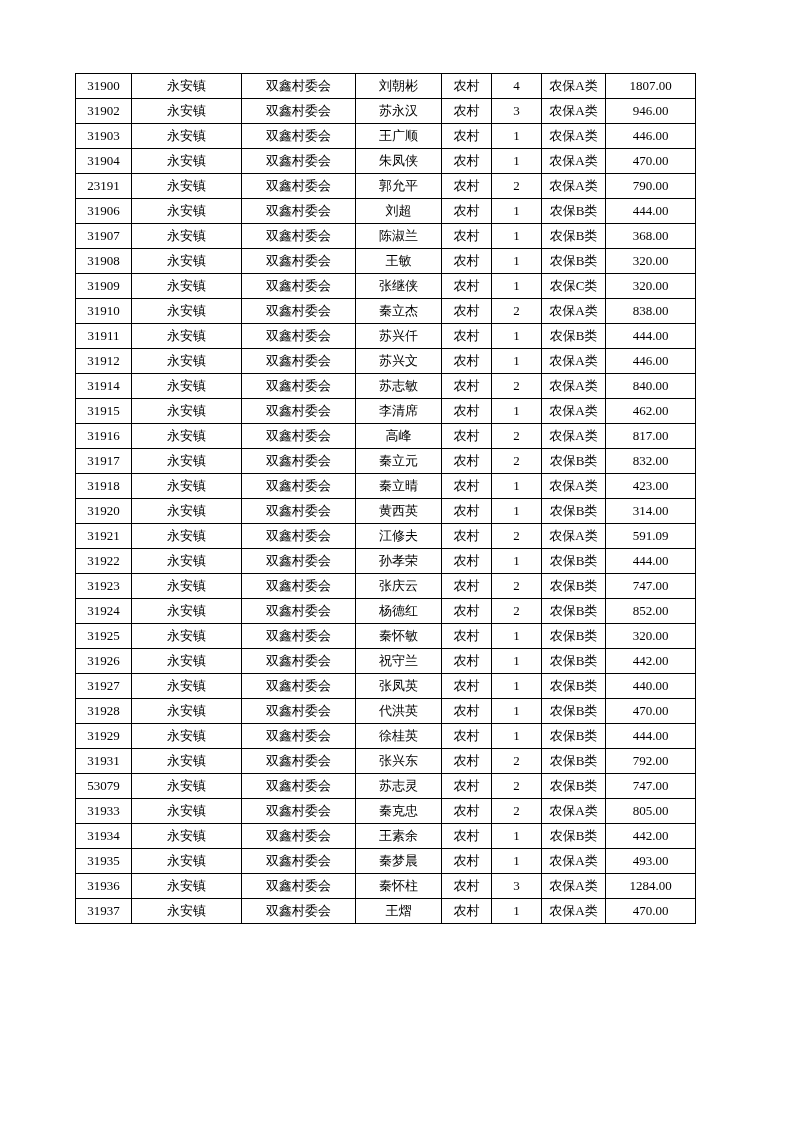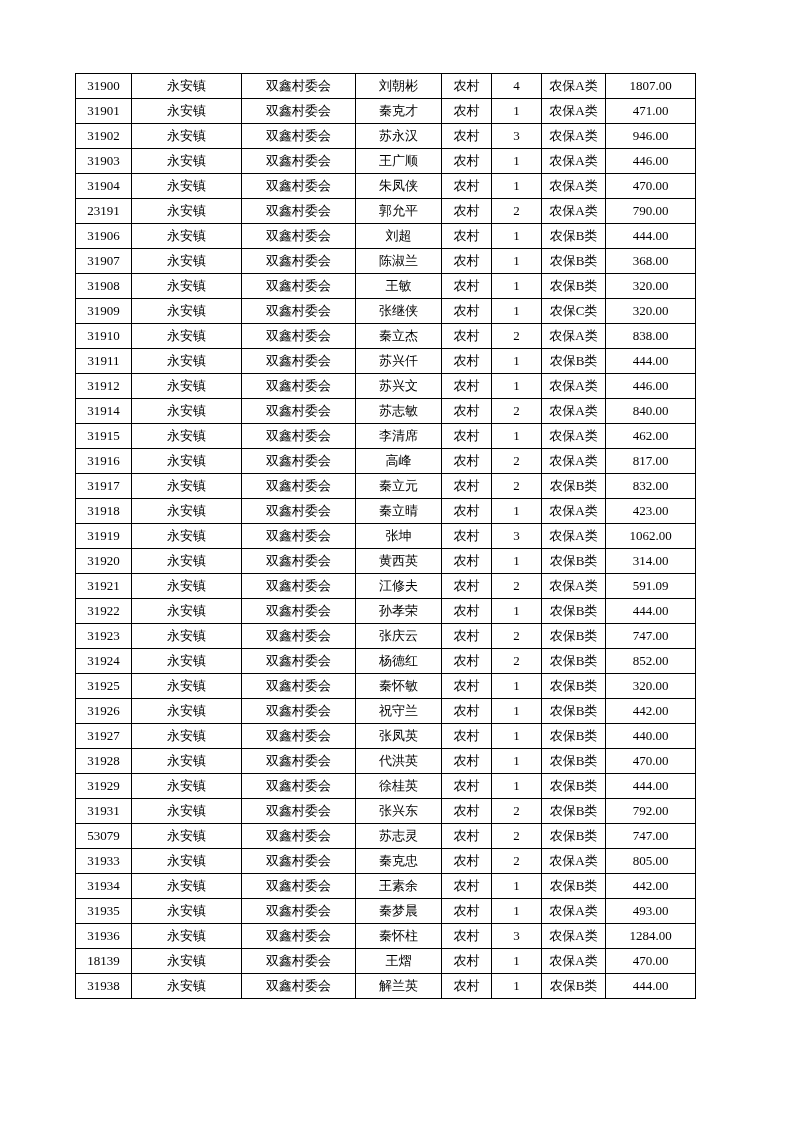--- a/index.html
+++ b/index.html
@@ -64,30 +64,20 @@
           <td>31900</td>
           <td>永安镇</td>
           <td>双鑫村委会</td>
           <td>刘朝彬</td>
           <td>农村</td>
           <td>4</td>
           <td>农保A类</td>
           <td>1807.00</td>
         </tr>
         <tr>
-          <td>31901</td>
-          <td>永安镇</td>
-          <td>双鑫村委会</td>
-          <td>秦克才</td>
-          <td>农村</td>
-          <td>1</td>
-          <td>农保A类</td>
-          <td>471.00</td>
-        </tr>
-        <tr>
           <td>31902</td>
           <td>永安镇</td>
           <td>双鑫村委会</td>
           <td>苏永汉</td>
           <td>农村</td>
           <td>3</td>
           <td>农保A类</td>
           <td>946.00</td>
         </tr>
         <tr>
@@ -234,204 +224,184 @@
           <td>31918</td>
           <td>永安镇</td>
           <td>双鑫村委会</td>
           <td>秦立晴</td>
           <td>农村</td>
           <td>1</td>
           <td>农保A类</td>
           <td>423.00</td>
         </tr>
         <tr>
-          <td>31919</td>
-          <td>永安镇</td>
-          <td>双鑫村委会</td>
-          <td>张坤</td>
+          <td>31920</td>
+          <td>永安镇</td>
+          <td>双鑫村委会</td>
+          <td>黄西英</td>
+          <td>农村</td>
+          <td>1</td>
+          <td>农保B类</td>
+          <td>314.00</td>
+        </tr>
+        <tr>
+          <td>31921</td>
+          <td>永安镇</td>
+          <td>双鑫村委会</td>
+          <td>江修夫</td>
+          <td>农村</td>
+          <td>2</td>
+          <td>农保A类</td>
+          <td>591.09</td>
+        </tr>
+        <tr>
+          <td>31922</td>
+          <td>永安镇</td>
+          <td>双鑫村委会</td>
+          <td>孙孝荣</td>
+          <td>农村</td>
+          <td>1</td>
+          <td>农保B类</td>
+          <td>444.00</td>
+        </tr>
+        <tr>
+          <td>31923</td>
+          <td>永安镇</td>
+          <td>双鑫村委会</td>
+          <td>张庆云</td>
+          <td>农村</td>
+          <td>2</td>
+          <td>农保B类</td>
+          <td>747.00</td>
+        </tr>
+        <tr>
+          <td>31924</td>
+          <td>永安镇</td>
+          <td>双鑫村委会</td>
+          <td>杨德红</td>
+          <td>农村</td>
+          <td>2</td>
+          <td>农保B类</td>
+          <td>852.00</td>
+        </tr>
+        <tr>
+          <td>31925</td>
+          <td>永安镇</td>
+          <td>双鑫村委会</td>
+          <td>秦怀敏</td>
+          <td>农村</td>
+          <td>1</td>
+          <td>农保B类</td>
+          <td>320.00</td>
+        </tr>
+        <tr>
+          <td>31926</td>
+          <td>永安镇</td>
+          <td>双鑫村委会</td>
+          <td>祝守兰</td>
+          <td>农村</td>
+          <td>1</td>
+          <td>农保B类</td>
+          <td>442.00</td>
+        </tr>
+        <tr>
+          <td>31927</td>
+          <td>永安镇</td>
+          <td>双鑫村委会</td>
+          <td>张凤英</td>
+          <td>农村</td>
+          <td>1</td>
+          <td>农保B类</td>
+          <td>440.00</td>
+        </tr>
+        <tr>
+          <td>31928</td>
+          <td>永安镇</td>
+          <td>双鑫村委会</td>
+          <td>代洪英</td>
+          <td>农村</td>
+          <td>1</td>
+          <td>农保B类</td>
+          <td>470.00</td>
+        </tr>
+        <tr>
+          <td>31929</td>
+          <td>永安镇</td>
+          <td>双鑫村委会</td>
+          <td>徐桂英</td>
+          <td>农村</td>
+          <td>1</td>
+          <td>农保B类</td>
+          <td>444.00</td>
+        </tr>
+        <tr>
+          <td>31931</td>
+          <td>永安镇</td>
+          <td>双鑫村委会</td>
+          <td>张兴东</td>
+          <td>农村</td>
+          <td>2</td>
+          <td>农保B类</td>
+          <td>792.00</td>
+        </tr>
+        <tr>
+          <td>53079</td>
+          <td>永安镇</td>
+          <td>双鑫村委会</td>
+          <td>苏志灵</td>
+          <td>农村</td>
+          <td>2</td>
+          <td>农保B类</td>
+          <td>747.00</td>
+        </tr>
+        <tr>
+          <td>31933</td>
+          <td>永安镇</td>
+          <td>双鑫村委会</td>
+          <td>秦克忠</td>
+          <td>农村</td>
+          <td>2</td>
+          <td>农保A类</td>
+          <td>805.00</td>
+        </tr>
+        <tr>
+          <td>31934</td>
+          <td>永安镇</td>
+          <td>双鑫村委会</td>
+          <td>王素余</td>
+          <td>农村</td>
+          <td>1</td>
+          <td>农保B类</td>
+          <td>442.00</td>
+        </tr>
+        <tr>
+          <td>31935</td>
+          <td>永安镇</td>
+          <td>双鑫村委会</td>
+          <td>秦梦晨</td>
+          <td>农村</td>
+          <td>1</td>
+          <td>农保A类</td>
+          <td>493.00</td>
+        </tr>
+        <tr>
+          <td>31936</td>
+          <td>永安镇</td>
+          <td>双鑫村委会</td>
+          <td>秦怀柱</td>
           <td>农村</td>
           <td>3</td>
           <td>农保A类</td>
-          <td>1062.00</td>
-        </tr>
-        <tr>
-          <td>31920</td>
-          <td>永安镇</td>
-          <td>双鑫村委会</td>
-          <td>黄西英</td>
-          <td>农村</td>
-          <td>1</td>
-          <td>农保B类</td>
-          <td>314.00</td>
-        </tr>
-        <tr>
-          <td>31921</td>
-          <td>永安镇</td>
-          <td>双鑫村委会</td>
-          <td>江修夫</td>
-          <td>农村</td>
-          <td>2</td>
-          <td>农保A类</td>
-          <td>591.09</td>
-        </tr>
-        <tr>
-          <td>31922</td>
-          <td>永安镇</td>
-          <td>双鑫村委会</td>
-          <td>孙孝荣</td>
-          <td>农村</td>
-          <td>1</td>
-          <td>农保B类</td>
-          <td>444.00</td>
-        </tr>
-        <tr>
-          <td>31923</td>
-          <td>永安镇</td>
-          <td>双鑫村委会</td>
-          <td>张庆云</td>
-          <td>农村</td>
-          <td>2</td>
-          <td>农保B类</td>
-          <td>747.00</td>
-        </tr>
-        <tr>
-          <td>31924</td>
-          <td>永安镇</td>
-          <td>双鑫村委会</td>
-          <td>杨德红</td>
-          <td>农村</td>
-          <td>2</td>
-          <td>农保B类</td>
-          <td>852.00</td>
-        </tr>
-        <tr>
-          <td>31925</td>
-          <td>永安镇</td>
-          <td>双鑫村委会</td>
-          <td>秦怀敏</td>
-          <td>农村</td>
-          <td>1</td>
-          <td>农保B类</td>
-          <td>320.00</td>
-        </tr>
-        <tr>
-          <td>31926</td>
-          <td>永安镇</td>
-          <td>双鑫村委会</td>
-          <td>祝守兰</td>
-          <td>农村</td>
-          <td>1</td>
-          <td>农保B类</td>
-          <td>442.00</td>
-        </tr>
-        <tr>
-          <td>31927</td>
-          <td>永安镇</td>
-          <td>双鑫村委会</td>
-          <td>张凤英</td>
-          <td>农村</td>
-          <td>1</td>
-          <td>农保B类</td>
-          <td>440.00</td>
-        </tr>
-        <tr>
-          <td>31928</td>
-          <td>永安镇</td>
-          <td>双鑫村委会</td>
-          <td>代洪英</td>
-          <td>农村</td>
-          <td>1</td>
-          <td>农保B类</td>
+          <td>1284.00</td>
+        </tr>
+        <tr>
+          <td>31937</td>
+          <td>永安镇</td>
+          <td>双鑫村委会</td>
+          <td>王熠</td>
+          <td>农村</td>
+          <td>1</td>
+          <td>农保A类</td>
           <td>470.00</td>
-        </tr>
-        <tr>
-          <td>31929</td>
-          <td>永安镇</td>
-          <td>双鑫村委会</td>
-          <td>徐桂英</td>
-          <td>农村</td>
-          <td>1</td>
-          <td>农保B类</td>
-          <td>444.00</td>
-        </tr>
-        <tr>
-          <td>31931</td>
-          <td>永安镇</td>
-          <td>双鑫村委会</td>
-          <td>张兴东</td>
-          <td>农村</td>
-          <td>2</td>
-          <td>农保B类</td>
-          <td>792.00</td>
-        </tr>
-        <tr>
-          <td>53079</td>
-          <td>永安镇</td>
-          <td>双鑫村委会</td>
-          <td>苏志灵</td>
-          <td>农村</td>
-          <td>2</td>
-          <td>农保B类</td>
-          <td>747.00</td>
-        </tr>
-        <tr>
-          <td>31933</td>
-          <td>永安镇</td>
-          <td>双鑫村委会</td>
-          <td>秦克忠</td>
-          <td>农村</td>
-          <td>2</td>
-          <td>农保A类</td>
-          <td>805.00</td>
-        </tr>
-        <tr>
-          <td>31934</td>
-          <td>永安镇</td>
-          <td>双鑫村委会</td>
-          <td>王素余</td>
-          <td>农村</td>
-          <td>1</td>
-          <td>农保B类</td>
-          <td>442.00</td>
-        </tr>
-        <tr>
-          <td>31935</td>
-          <td>永安镇</td>
-          <td>双鑫村委会</td>
-          <td>秦梦晨</td>
-          <td>农村</td>
-          <td>1</td>
-          <td>农保A类</td>
-          <td>493.00</td>
-        </tr>
-        <tr>
-          <td>31936</td>
-          <td>永安镇</td>
-          <td>双鑫村委会</td>
-          <td>秦怀柱</td>
-          <td>农村</td>
-          <td>3</td>
-          <td>农保A类</td>
-          <td>1284.00</td>
-        </tr>
-        <tr>
-          <td>18139</td>
-          <td>永安镇</td>
-          <td>双鑫村委会</td>
-          <td>王熠</td>
-          <td>农村</td>
-          <td>1</td>
-          <td>农保A类</td>
-          <td>470.00</td>
-        </tr>
-        <tr>
-          <td>31938</td>
-          <td>永安镇</td>
-          <td>双鑫村委会</td>
-          <td>解兰英</td>
-          <td>农村</td>
-          <td>1</td>
-          <td>农保B类</td>
-          <td>444.00</td>
         </tr>
       </tbody>
   </table>
 </div>
 
 </body></html>

